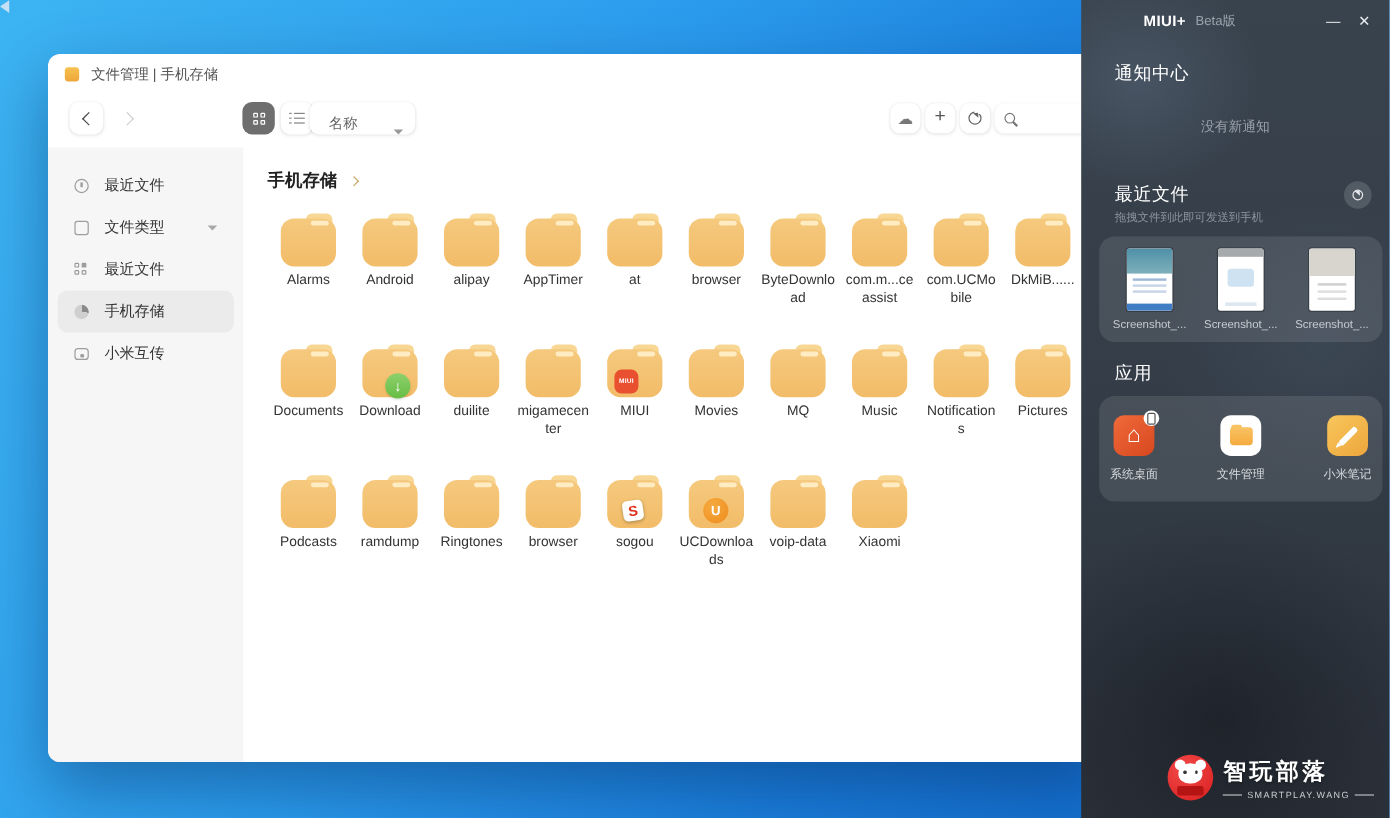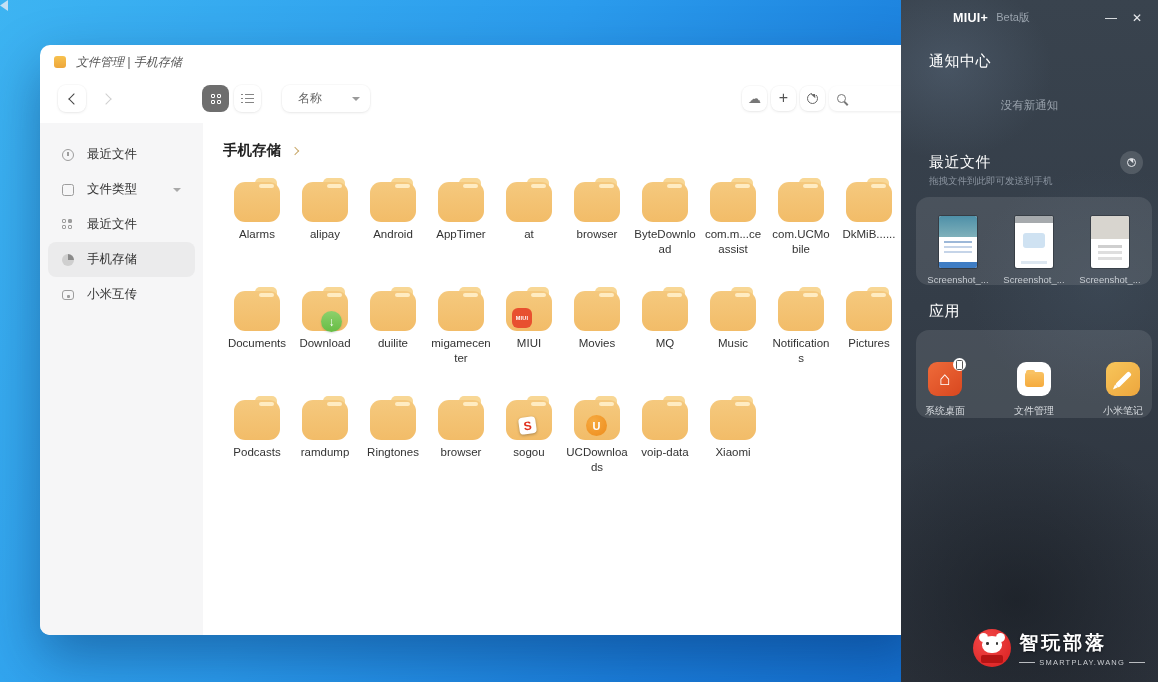--- a/index.html
+++ b/index.html
@@ -10,40 +10,40 @@
     background:linear-gradient(118deg,#3db4f2 0%,#2b9ced 38%,#1b7fdc 65%,#0f63c4 100%);
   }
   
   .artifact{position:absolute;left:0;top:60;width:8px;height:11px;background:#dce8f5;opacity:.85;
     clip-path:polygon(100% 0,0 50%,100% 100%);}
   
   .fm-window{position:absolute;left:40px;top:45px;width:880px;height:590px;background:#fff;
     border-radius:10px;box-shadow:0 22px 55px rgba(0,30,80,.40);}
   .fm-titlebar{height:34px;display:flex;align-items:center;padding-left:14px;gap:10px;}
   .fm-title-icon{width:12px;height:12px;border-radius:3px;background:linear-gradient(#f7c14e,#eda63a);}
-  .fm-title{font-size:12px;color:#555;font-style:italic;}
+  .fm-title{font-size:12px;color:#555;}
   .fm-toolbar{position:relative;height:44px;}
   .tb-btn{position:absolute;top:6px;width:27px;height:27px;border-radius:8px;display:flex;
     align-items:center;justify-content:center;cursor:default;}
   .tb-white{background:#fff;box-shadow:0 1px 3px rgba(0,0,0,.08),0 0 0 1px rgba(0,0,0,.02);}
   .btn-back{left:18px;width:28px;}
   .btn-fwd{left:54px;background:transparent;box-shadow:none;}
   .chev{width:8px;height:8px;border-left:1.8px solid #444;border-bottom:1.8px solid #444;}
   .chev-l{transform:rotate(45deg);margin-left:3px;}
   .chev-r{transform:rotate(-135deg);margin-right:3px;border-color:#cfcfcf;}
   .btn-grid{left:162px;background:#6e6e6e;}
   .ic-grid{display:grid;grid-template-columns:4px 4px;grid-template-rows:4px 4px;gap:2px;}
   .ic-grid span{border:1px solid #fff;border-radius:1px;}
   .btn-list{left:194px;}
   .ic-list{position:relative;width:13px;height:10px;}
   .ic-list i{position:absolute;left:4px;top:0;width:9px;height:1.6px;background:#858585;
     box-shadow:0 4px 0 #858585,0 8px 0 #858585;}
   .ic-list b{position:absolute;left:0;top:0;width:1.7px;height:1.6px;background:#858585;
     box-shadow:0 4px 0 #858585,0 8px 0 #858585;}
-  .btn-sort{left:242px;width:88px;display:flex;align-items:center;justify-content:space-between;
+  .btn-sort{left:218px;width:88px;display:flex;align-items:flex-end;justify-content:space-between;
     padding:0 10px 0 16px;}
   .sort-label{font-size:12px;color:#666;}
   .tri-down{width:0;height:0;border-left:4px solid transparent;border-right:4px solid transparent;
     border-top:4.5px solid #9a9a9a;}
   .btn-cloud{left:702px;top:7px;width:25px;height:25px;}
   .btn-plus{left:731px;top:7px;width:25px;height:25px;}
   .btn-refresh{left:760px;top:7px;width:25px;height:25px;}
   .ic-cloud{font-size:13px;color:#777;line-height:1;}
   .ic-plus{font-size:16px;color:#555;line-height:1;margin-top:-2px;}
   .ic-refresh{width:11px;height:11px;border:1.6px solid #666;border-radius:50%;position:relative;}
@@ -112,21 +112,21 @@
   .notif-h{margin-top:27px;}
   .notif-empty{text-align:center;margin-top:27px;font-size:11.5px;color:#99a2ac;}
   .recent-h{margin-top:40px;}
   .recent-hint{margin:3px 0 0 28px;font-size:9.5px;color:#8b94a0;}
   .panel-refresh{position:absolute;right:15px;top:151px;width:23px;height:23px;border-radius:50%;
     background:rgba(255,255,255,.14);display:flex;align-items:center;justify-content:center;}
   .panel-refresh .ic-refresh{width:9px;height:9px;border-color:#e8eaee;}
   .panel-refresh .ic-refresh::before{background:transparent;}
   .panel-refresh .ic-refresh::after{border-bottom-color:#e8eaee;}
   .panel-card{margin:9px 12px 0 15px;width:236px;height:88px;background:rgba(255,255,255,.10);
-    border-radius:13px;display:flex;align-items:flex-end;justify-content:center;}
+    border-radius:13px;display:flex;align-items:center;justify-content:center;}
   .recent-card{gap:12px;}
   .recent-item{width:64px;text-align:center;}
   .thumb{width:38px;height:52px;margin:0 auto;border-radius:2px;background:#fff;position:relative;overflow:hidden;
     box-shadow:0 0 0 1px rgba(0,0,0,.25);}
   .thumb i{position:absolute;display:block;}
   .thumb.shot1 .t1{top:0;left:0;right:0;height:21px;background:linear-gradient(#4e90a8,#7fb0ba);}
   .thumb.shot1 .t2{top:25px;left:5px;right:5px;height:2px;background:#9db8d8;box-shadow:0 5px 0 #c5d4e8,0 10px 0 #c5d4e8;}
   .thumb.shot1 .t3{bottom:0;left:0;right:0;height:6px;background:#3f7dc4;}
   .thumb.shot2 .t1{top:0;left:0;right:0;height:7px;background:#a6aaad;}
   .thumb.shot2 .t2{top:17px;left:8px;width:22px;height:15px;background:#cfe2f2;border-radius:3px;}
@@ -271,30 +271,30 @@
             </div>
             <div class="folder-name">Alarms</div>
           </div>
 
           <div class="folder-cell">
             <div class="folder-ic">
               <span class="folder-back"></span>
               <span class="folder-front"></span>
 
             </div>
+            <div class="folder-name">Android</div>
+          </div>
+
+          <div class="folder-cell">
+            <div class="folder-ic">
+              <span class="folder-back"></span>
+              <span class="folder-front"></span>
+
+            </div>
             <div class="folder-name">alipay</div>
-          </div>
-
-          <div class="folder-cell">
-            <div class="folder-ic">
-              <span class="folder-back"></span>
-              <span class="folder-front"></span>
-
-            </div>
-            <div class="folder-name">Android</div>
           </div>
 
           <div class="folder-cell">
             <div class="folder-ic">
               <span class="folder-back"></span>
               <span class="folder-front"></span>
 
             </div>
             <div class="folder-name">AppTimer</div>
           </div>

